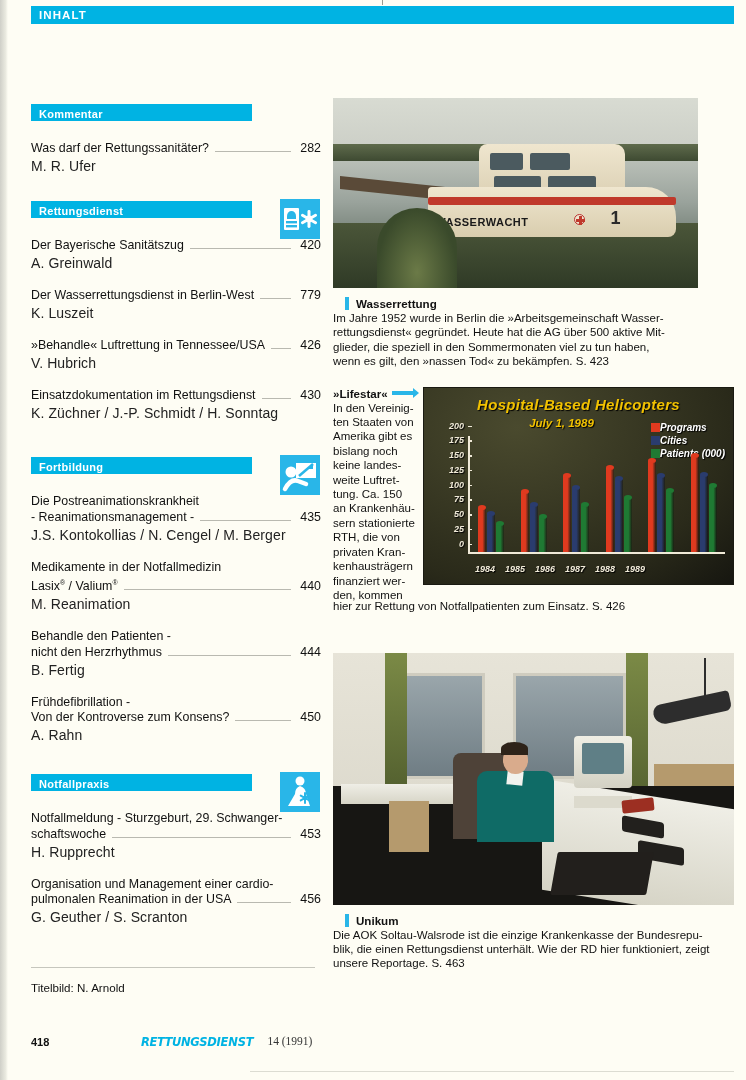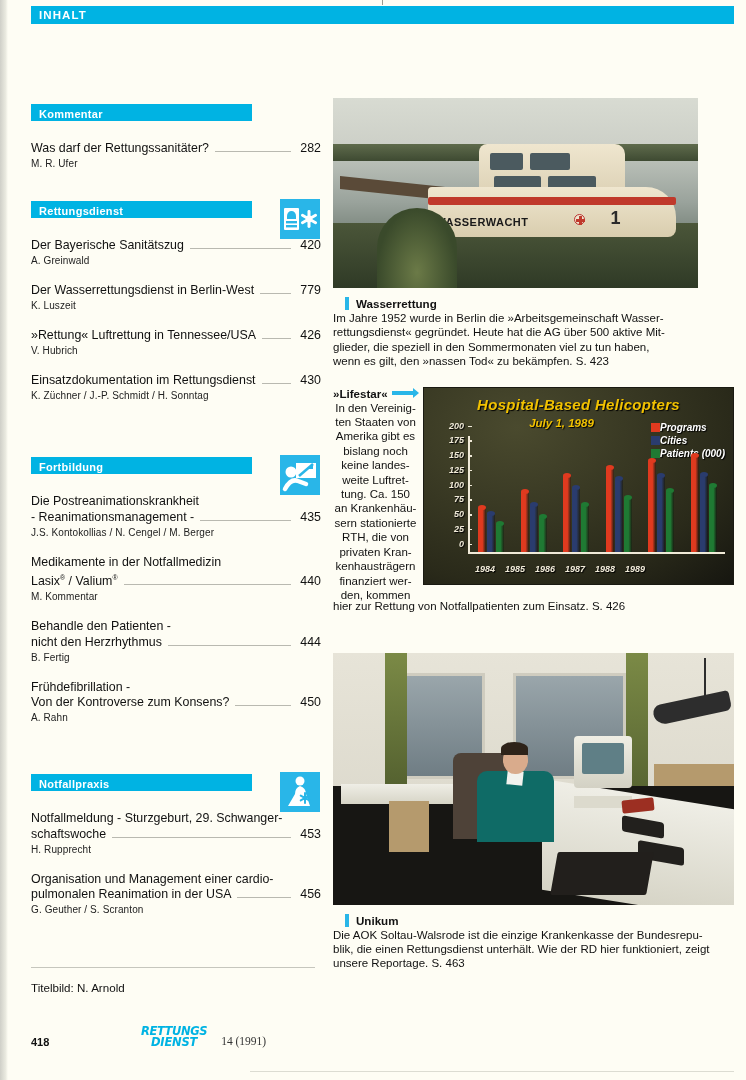--- a/index.html
+++ b/index.html
@@ -107,21 +107,21 @@
     color: #111;
     min-width: 25px;
     text-align: right;
   }
   .entry-title-multi {
     font-size: 12.4px;
     color: #111;
     line-height: 15.5px;
   }
   .entry-authors {
-    font-size: 10px;
+    font-size: 14px;
     color: #222;
     margin-top: 1.5px;
     letter-spacing: .1px;
   }
 
   
   .credit-rule {
     width: 284px;
     border-top: 1px solid #c6c6bd;
     margin-top: 18px;
@@ -141,21 +141,21 @@
     align-items: flex-end;
   }
   .folio {
     font-size: 11px;
     font-weight: bold;
     color: #111;
     width: 110px;
   }
   .logo {
     display: flex;
-    flex-direction: column;
+    flex-direction: row;
     align-items: center;
     line-height: 0;
     justify-content: center;
   }
   .logo-top, .logo-bot {
     color: #00b3e3;
     font-family: "DejaVu Sans", sans-serif;
     font-weight: bold;
     font-style: italic;
     font-size: 11.5px;
@@ -287,21 +287,20 @@
   
   .lifestar-block {
     position: relative;
     margin-top: 18px;
     width: 401px;
   }
   .ls-col {
     position: absolute;
     left: 0; top: 0;
     width: 85px;
-    text-align: center;
   }
   .ls-head {
     display:flex; align-items:center; gap:4px;
     font-size: 11.6px; font-weight: bold; color:#111;
     margin-bottom: 1px;
   }
   .ls-arrow {
     width: 22px; height: 4px; background:#29b6e8; position:relative;
   }
   .ls-arrow:after {
@@ -443,21 +442,21 @@
           <div class="entry">
             <div class="entry-row">
               <span class="entry-title">Der Wasserrettungsdienst in Berlin-West</span>
               <span class="entry-lead"></span>
               <span class="entry-page">779</span>
             </div>
             <div class="entry-authors">K. Luszeit</div>
           </div>
           <div class="entry">
             <div class="entry-row">
-              <span class="entry-title">»Rettung« Luftrettung in Tennessee/USA</span>
+              <span class="entry-title">»Behandle« Luftrettung in Tennessee/USA</span>
               <span class="entry-lead"></span>
               <span class="entry-page">426</span>
             </div>
             <div class="entry-authors">V. Hubrich</div>
           </div>
           <div class="entry">
             <div class="entry-row">
               <span class="entry-title">Einsatzdokumentation im Rettungsdienst</span>
               <span class="entry-lead"></span>
               <span class="entry-page">430</span>
@@ -485,21 +484,21 @@
             </div>
             <div class="entry-authors">J.S. Kontokollias / N. Cengel / M. Berger</div>
           </div>
           <div class="entry">
             <div class="entry-title-multi">Medikamente  in der Notfallmedizin</div>
             <div class="entry-row">
               <span class="entry-title">Lasix<sup style="font-size:7px;">®</sup> / Valium<sup style="font-size:7px;">®</sup></span>
               <span class="entry-lead"></span>
               <span class="entry-page">440</span>
             </div>
-            <div class="entry-authors">M. Kommentar</div>
+            <div class="entry-authors">M. Reanimation</div>
           </div>
           <div class="entry">
             <div class="entry-title-multi">Behandle den Patienten -</div>
             <div class="entry-row">
               <span class="entry-title">nicht den Herzrhythmus</span>
               <span class="entry-lead"></span>
               <span class="entry-page">444</span>
             </div>
             <div class="entry-authors">B. Fertig</div>
           </div>

